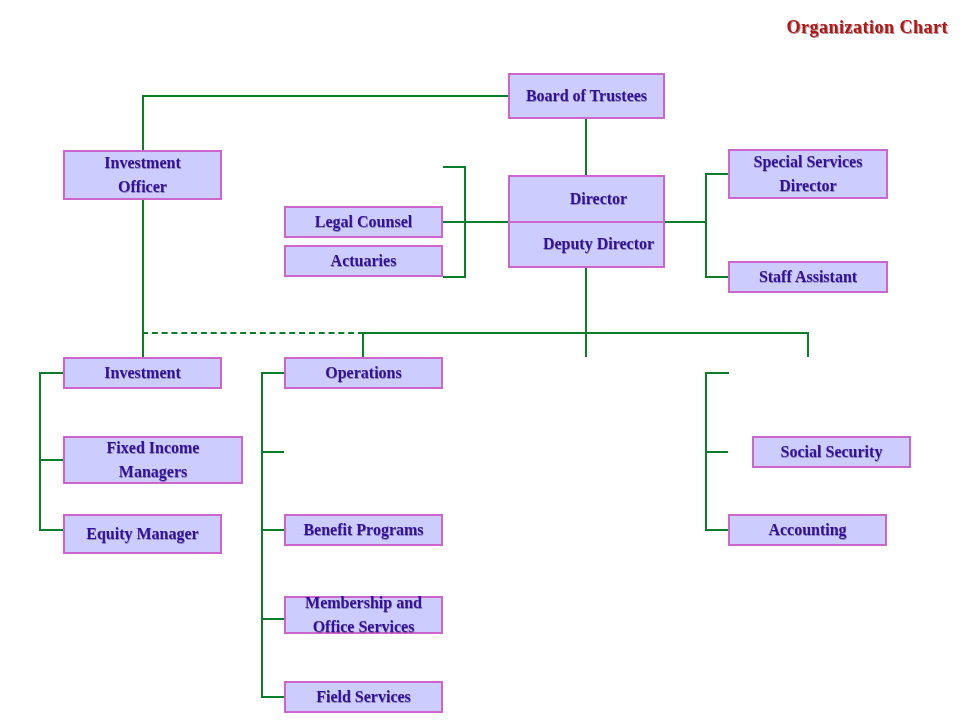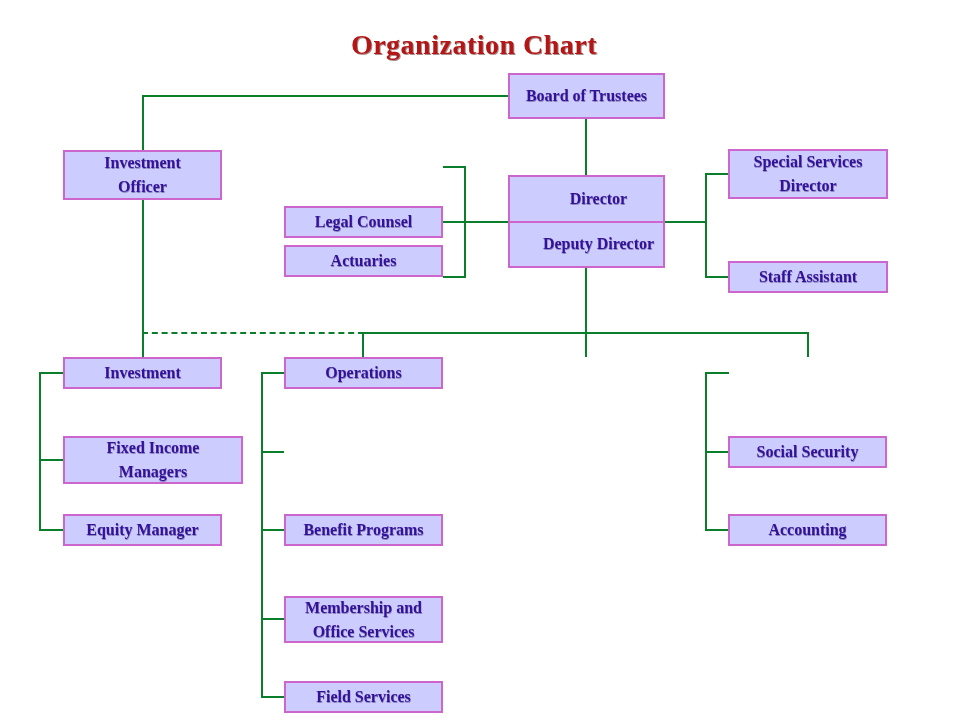--- a/index.html
+++ b/index.html
@@ -10,23 +10,23 @@
     --box-text:#331199;
     --line:#0a7e2b;
   }
   html,body{margin:0;padding:0;}
   body{
     width:960px;height:720px;background:var(--background);
     font-family:"Liberation Serif",serif;overflow:hidden;
   }
   #chart{position:relative;width:960px;height:720px;}
   .title{
-    position:absolute;top:17px;left:0;width:948px;text-align:center;
-    font-weight:bold;font-size:28px;letter-spacing:0.5px;
-    color:var(--title-color);text-shadow:1px 1px 0 rgba(70,0,0,0.45);margin-top:12px;
+    position:absolute;top:17px;left:0;width:948px;text-align:right;
+    font-weight:bold;font-size:18px;letter-spacing:0.5px;
+    color:var(--title-color);text-shadow:1px 1px 0 rgba(70,0,0,0.45);
   }
   .node{
     position:absolute;box-sizing:border-box;
     background:var(--box-fill);border:2px solid var(--box-border);
     display:flex;align-items:center;justify-content:center;
     text-align:center;font-weight:bold;font-size:16px;line-height:24px;
     color:var(--box-text);white-space:pre-line;
     text-shadow:0.5px 0.5px 0 rgba(20,0,60,0.35);
   }
   .split{flex-direction:column;padding:0;align-items:stretch;}
@@ -97,23 +97,23 @@
 
   <div class="node" style="left:728px;top:149px;width:160px;height:50px">Special Services
 Director</div>
   <div class="node" style="left:728px;top:261px;width:160px;height:32px">Staff Assistant</div>
 
   <div class="node" style="left:63px;top:357px;width:159px;height:32px">Investment</div>
   <div class="node" style="left:284px;top:357px;width:159px;height:32px">Operations</div>
 
   <div class="node" style="left:63px;top:436px;width:180px;height:48px">Fixed Income
 Managers</div>
-  <div class="node" style="left:63px;top:514px;width:159px;height:32px">Equity Manager</div>
+  <div class="node" style="left:63px;top:514px;width:159px;height:40px">Equity Manager</div>
 
   <div class="node" style="left:284px;top:514px;width:159px;height:32px">Benefit Programs</div>
-  <div class="node" style="left:284px;top:596px;width:159px;height:47px">Membership and
+  <div class="node" style="left:284px;top:596px;width:159px;height:38px">Membership and
 Office Services</div>
   <div class="node" style="left:284px;top:681px;width:159px;height:32px">Field Services</div>
 
-  <div class="node" style="left:728px;top:436px;width:159px;height:32px">Social Security</div>
+  <div class="node" style="left:752px;top:436px;width:159px;height:32px">Social Security</div>
   <div class="node" style="left:728px;top:514px;width:159px;height:32px">Accounting</div>
 
 </div>
 
 </body></html>

